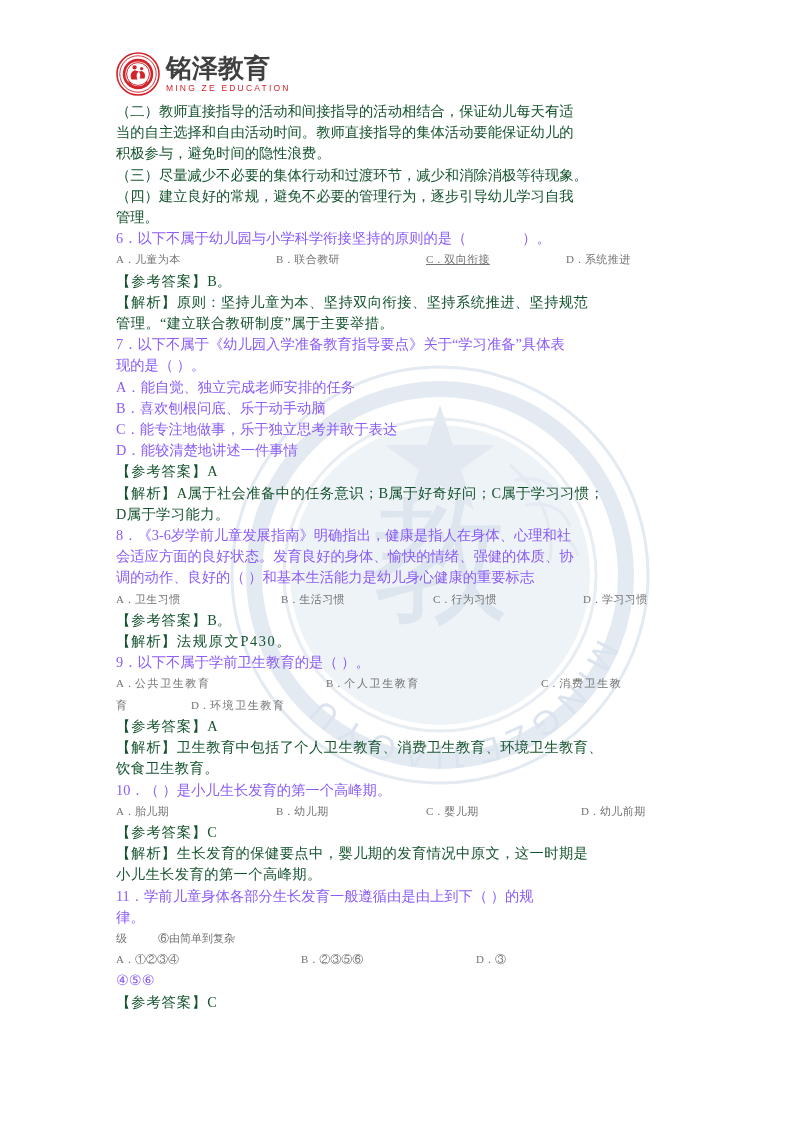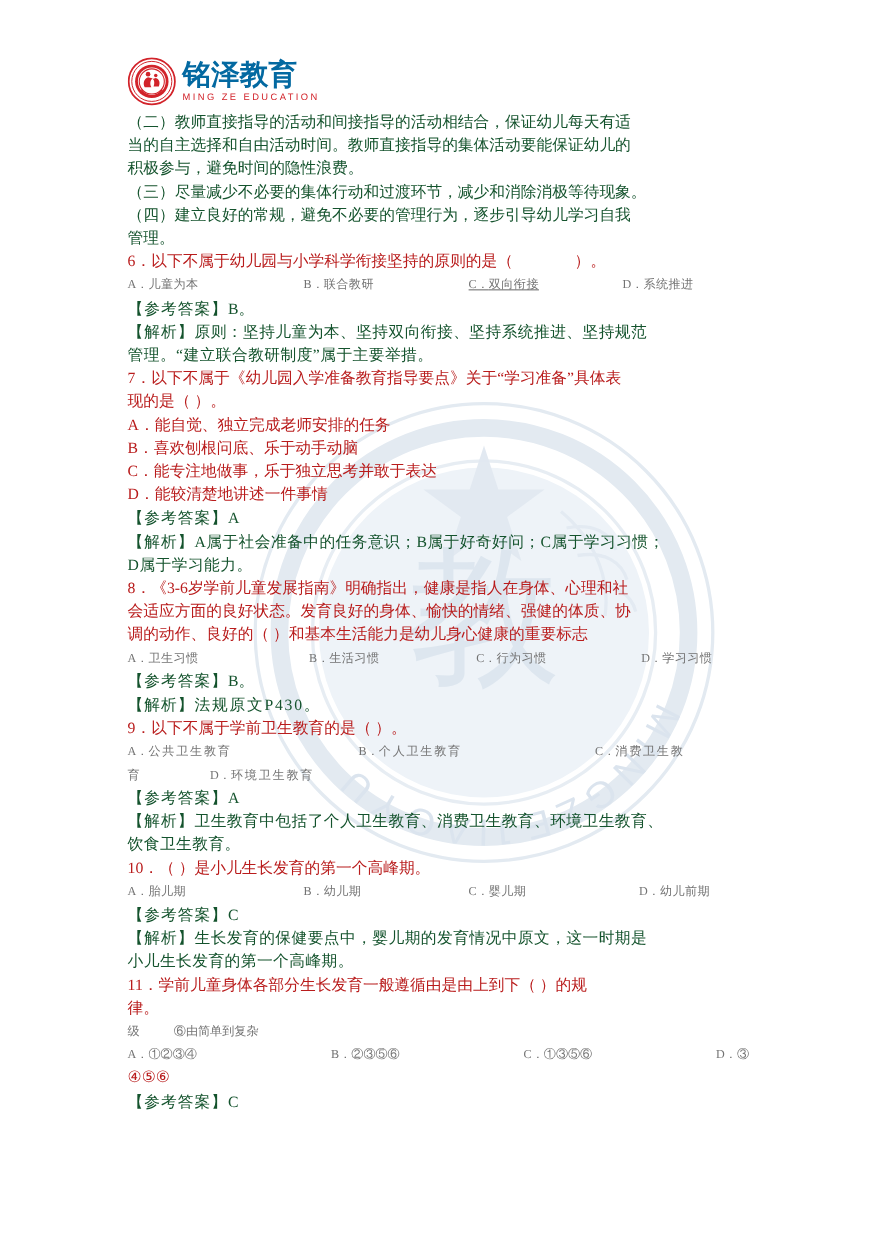--- a/index.html
+++ b/index.html
@@ -49,21 +49,21 @@
     margin-left: 6px;
     display: flex;
     flex-direction: column;
     justify-content: center;
   }
   .logo-cn {
     font-family: "DejaVu Sans", "Liberation Sans", sans-serif;
     font-weight: bold;
     font-size: 26px;
     line-height: 28px;
-    color: #0369a1;
+    color: #404040;
     letter-spacing: 0px;
   }
   .logo-en {
     font-family: "Liberation Sans", "DejaVu Sans", sans-serif;
     font-size: 8.5px;
     line-height: 11px;
     color: #d2232a;
     letter-spacing: 2.2px;
     margin-top: 1px;
   }
@@ -73,21 +73,21 @@
     position: absolute;
     left: 116px;
     top: 101px;
     width: 570px;
     z-index: 2;
   }
 
   .line {
     font-size: 14.3px;
     line-height: 21.2px;
-    color: #b91c1c;
+    color: #8b5cf6;
     white-space: nowrap;
     letter-spacing: 0px;
   }
   .line.red  { color: #14532d; }
 
   
   .optrow {
     display: flex;
     font-size: 11px;
     line-height: 21.2px;
@@ -294,23 +294,20 @@
       <span style="width:42px;">级</span>
       <span>⑥由简单到复杂</span>
     </div>
     <div class="optrow">
       <span style="width:185px;">
         <span>A．</span><span>①②③④</span>
       </span>
       <span style="width:175px;">
         <span>B．</span><span>②③⑤⑥</span>
       </span>
-      <span style="width:175px;">
-        <span>C．</span><span>①③⑤⑥</span>
-      </span>
       <span>
         <span>D．</span><span>③</span>
       </span>
     </div>
     <div class="line">④⑤⑥</div>
     <div class="line red">
       <span class="sp-mid">【参考答案】</span><span>C</span>
     </div>
 
   </div>

